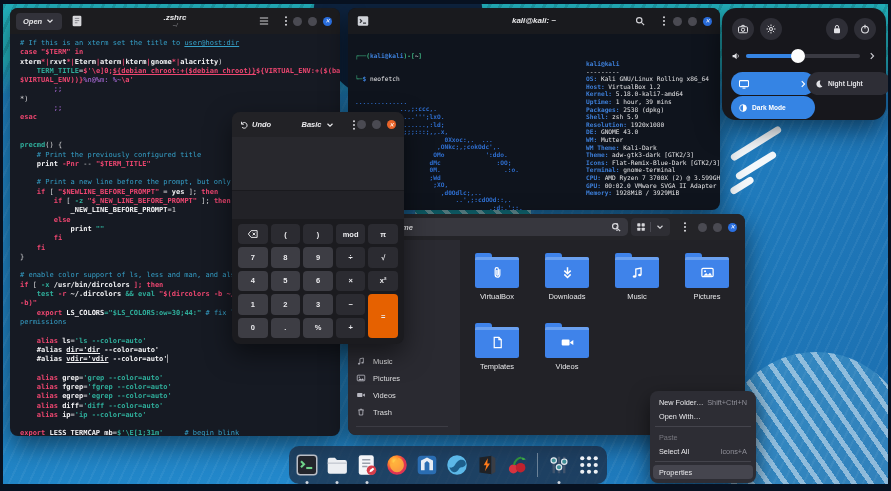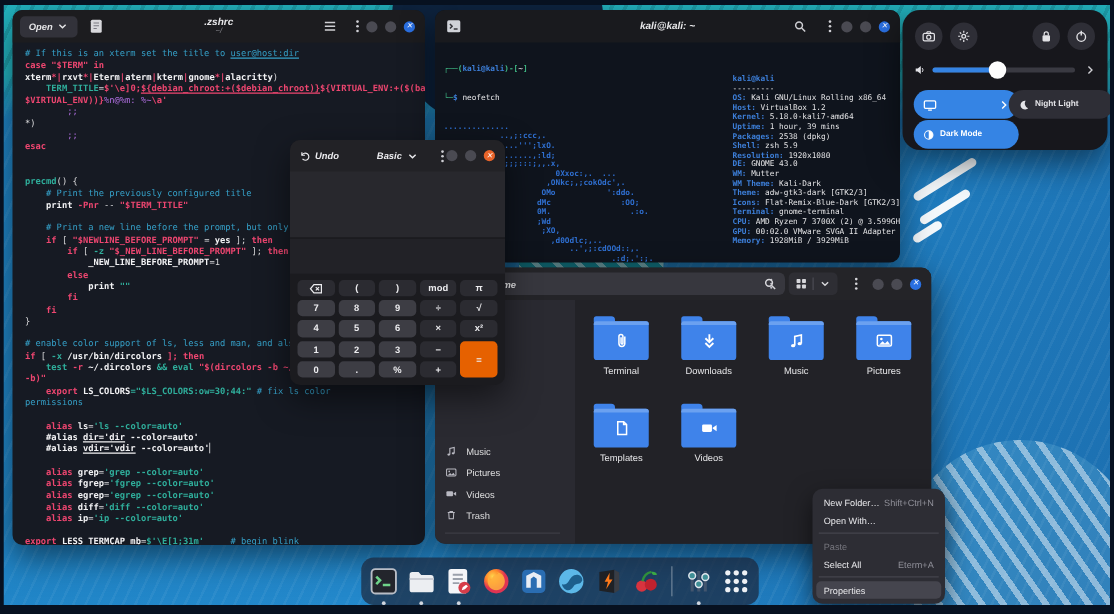--- a/index.html
+++ b/index.html
@@ -60,21 +60,21 @@
   
   #qs{left:719px;top:4px;width:164px;height:112px;background:#17171c;border-radius:14px;box-shadow:0 10px 26px rgba(0,0,0,.5);position:absolute;}
   .qs-rbtn{position:absolute;width:22px;height:22px;border-radius:50%;background:#2e2e36;display:flex;align-items:center;justify-content:center;color:#e2e2e6;}
   #qs .slider{position:absolute;left:24px;top:46px;width:114px;height:4px;border-radius:2px;background:#3a3a42;}
   #qs .slider .fill{position:absolute;left:0;top:0;height:100%;border-radius:2px;background:#3584e4;}
   #qs .knob{position:absolute;top:-5px;width:14px;height:14px;border-radius:50%;background:#fdfdfd;}
   .pill{position:absolute;height:23px;border-radius:12px;display:flex;align-items:center;color:#fff;font-size:6.6px;font-weight:bold;}
   .pill.blue{background:#3584e4;} .pill.dark{background:#2e2e36;color:#e4e4e8;}
 
   
-  #calc{left:229px;top:108px;width:172px;height:196px;background:#1b1b1f;z-index:30;}
+  #calc{left:229px;top:108px;width:172px;height:232px;background:#1b1b1f;z-index:30;}
   #calc .tbar{background:#222226;height:25px;}
   #calc .undo{display:flex;align-items:center;gap:3px;margin-left:7px;font-size:7.5px;font-weight:bold;color:#ececef;}
   #calc .mode{position:absolute;left:0;right:0;display:flex;justify-content:center;align-items:center;gap:3px;font-size:7.5px;font-weight:bold;color:#ececef;pointer-events:none;}
   #calc .kebab{position:absolute;right:44px;color:#cfcfd4;}
   .calc-display{position:absolute;left:0;right:0;top:25px;height:53px;background:#28282d;}
   .calc-entry{position:absolute;left:0;right:0;top:78px;height:28px;background:#222227;border-top:1px solid #1a1a1e;}
   #calc-grid{position:absolute;left:6px;right:6px;top:112px;bottom:6px;display:grid;
     grid-template-columns:repeat(5,1fr);grid-template-rows:repeat(5,1fr);gap:3px;}
   .cbtn{border-radius:4px;display:flex;align-items:center;justify-content:center;font-size:7.5px;font-weight:bold;color:#ececef;}
   .cbtn.num{background:#3d3d44;} .cbtn.fn{background:#2b2b31;} .cbtn.eq{background:#e66100;grid-column:5;grid-row:4/span 2;}
@@ -491,21 +491,21 @@
       <div id="fm-main">
         <div id="fm-grid">
             <div class="fold">
               <div class="folder">
                 <span class="emb ic">
                   <svg viewBox="0 0 16 16" xmlns="http://www.w3.org/2000/svg">
                     <path d="M10.5 4.5v6a2.5 2.5 0 0 1-5 0v-6a1.7 1.7 0 0 1 3.4 0v5.6a.8.8 0 0 1-1.6 0V5.2" fill="none" stroke="currentColor" stroke-width="1.3"></path>
                   </svg>
                 </span>
               </div>
-              <div class="fname">Terminal</div>
+              <div class="fname">VirtualBox</div>
             </div>
             <div class="fold">
               <div class="folder">
                 <span class="emb ic">
                   <svg viewBox="0 0 16 16" xmlns="http://www.w3.org/2000/svg">
                     <path d="M8 2.5v6" stroke="currentColor" stroke-width="1.6"></path>
                     <path d="M4.6 6L8 9.4 11.4 6" fill="none" stroke="currentColor" stroke-width="1.6"></path>
                     <path d="M4.6 10L8 13.4 11.4 10" fill="none" stroke="currentColor" stroke-width="1.6"></path>
                   </svg>
                 </span>
@@ -569,21 +569,21 @@
         </div>
         <div class="mi">
           <span>Open With…</span>
         </div>
         <div class="mdiv"></div>
         <div class="mi disabled">
           <span>Paste</span>
         </div>
         <div class="mi">
           <span>Select All</span>
-          <span class="sc">Eterm+A</span>
+          <span class="sc">Icons+A</span>
         </div>
         <div class="mdiv"></div>
         <div class="mi hl">
           <span>Properties</span>
         </div>
       </div>
 
     <div id="dock">
         <div class="dicon">
           <span class="ic" style="width: 24px; height: 24px;">

